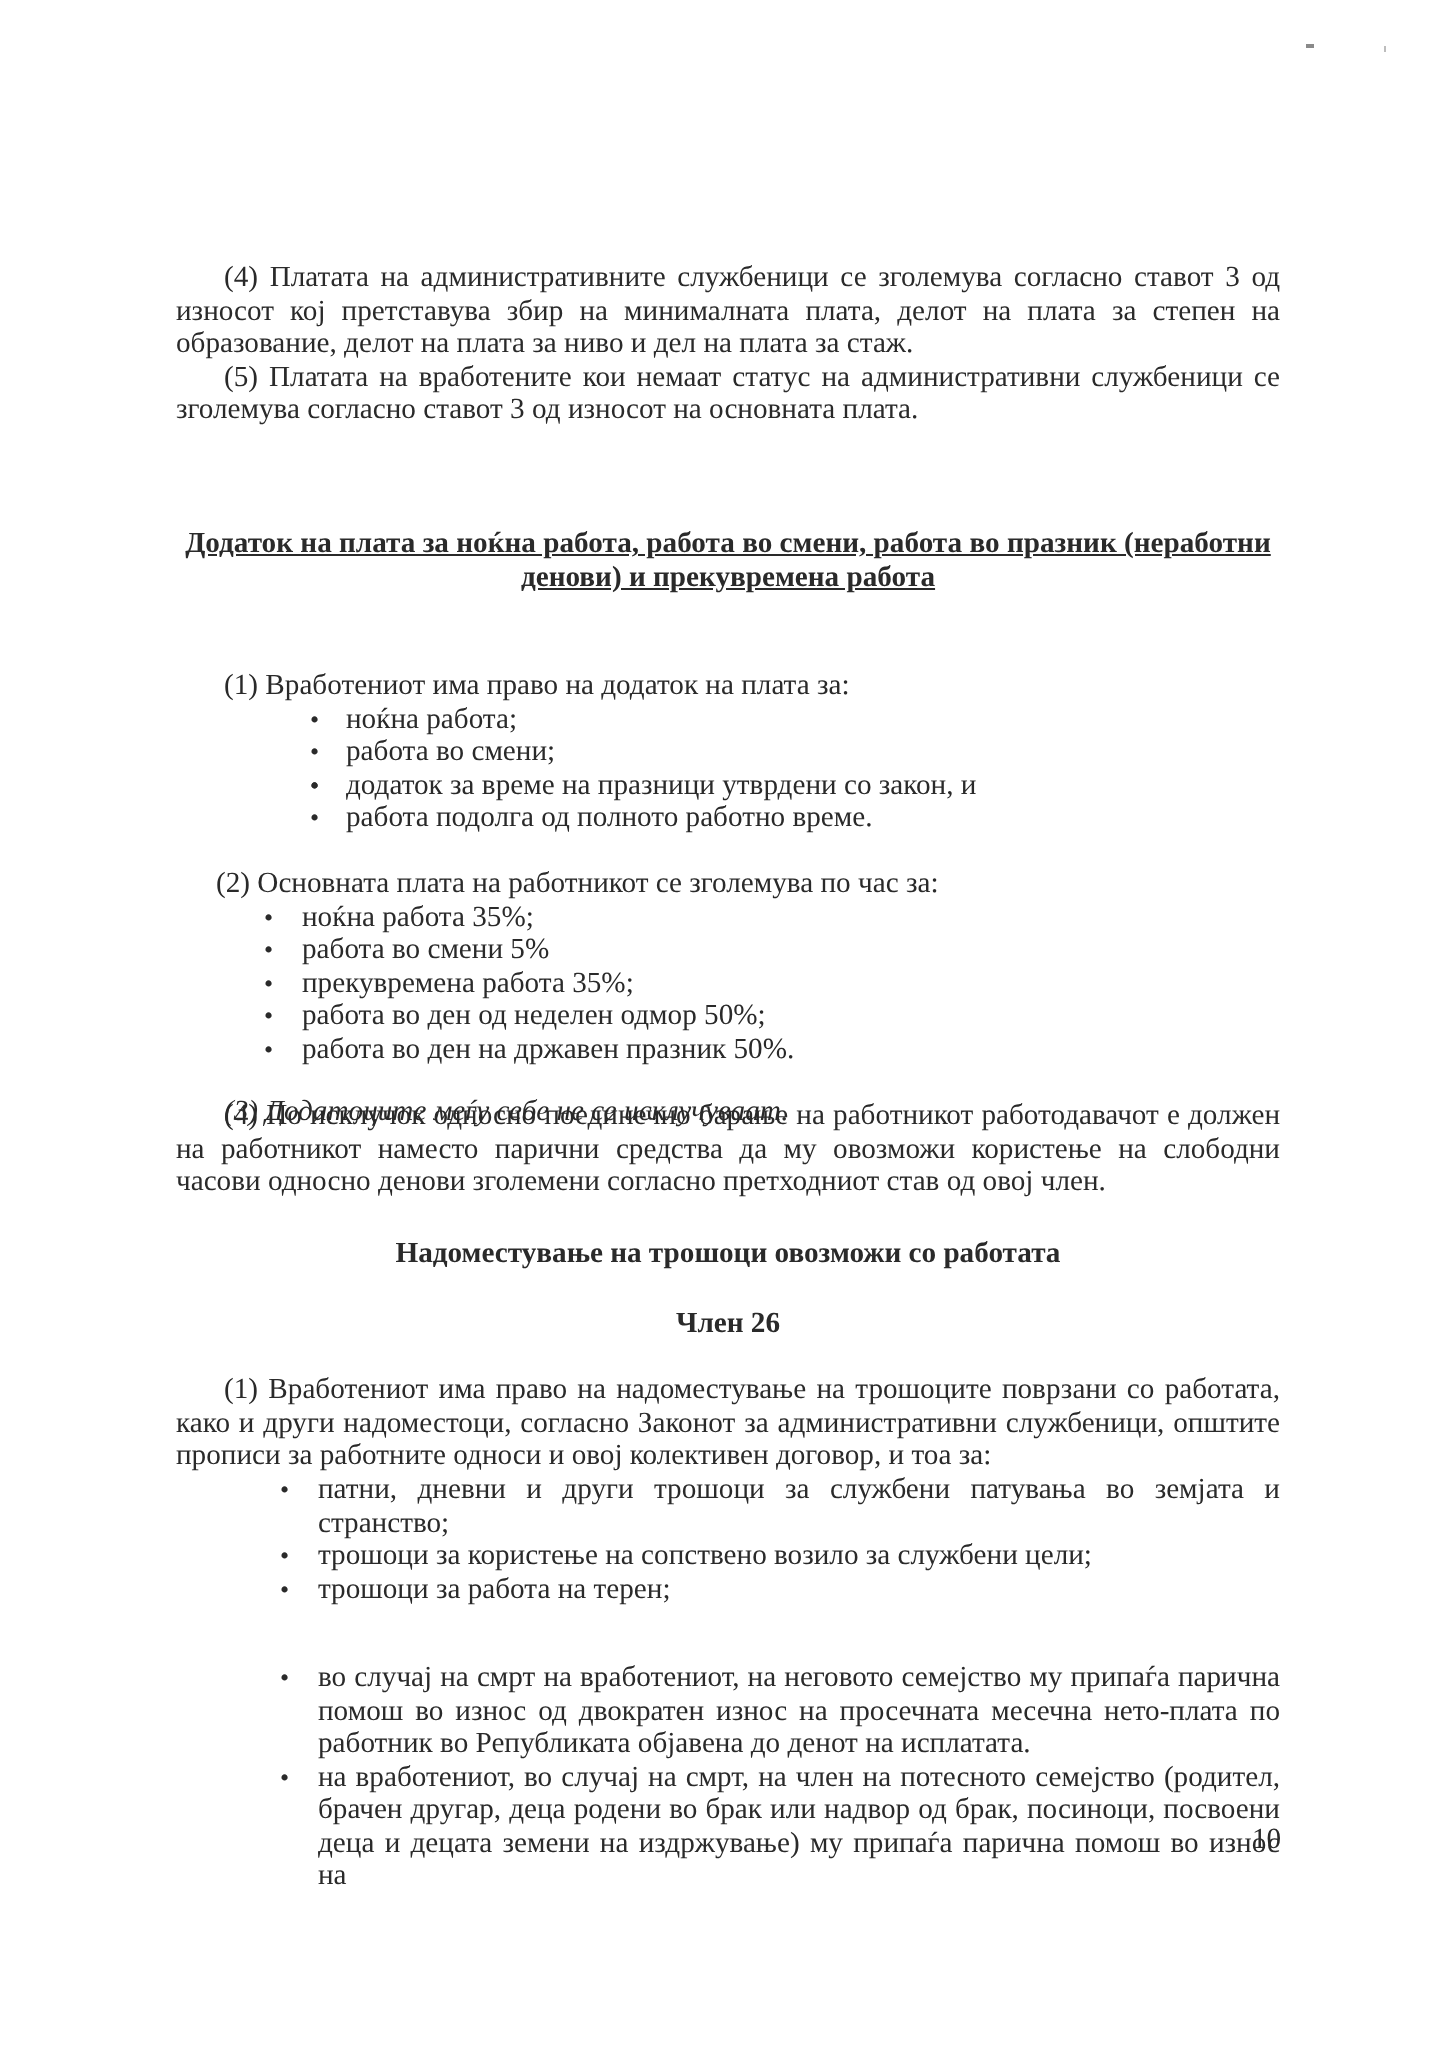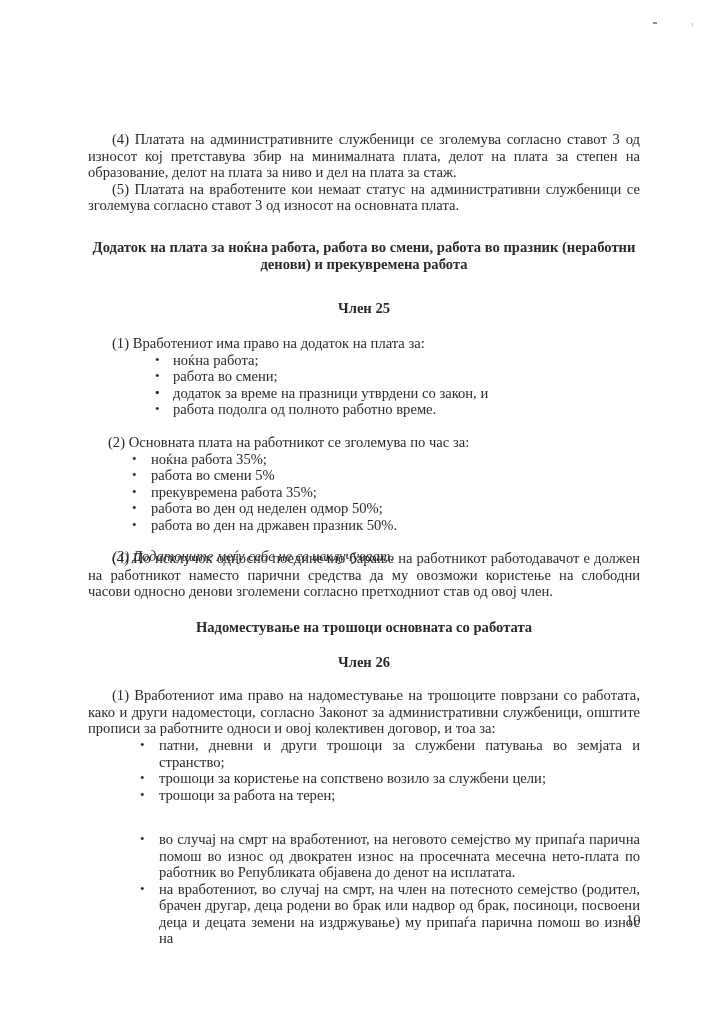--- a/index.html
+++ b/index.html
@@ -26,25 +26,24 @@
 
 <div class="page">
   <div class="scan-mark"></div>
   <div class="scan-mark2"></div>
 
   <div class="blk" style="top:131px;">
     <p class="just ind">(4) Платата на административните службеници се зголемува согласно ставот 3  од износот кој претставува збир на минималната плата, делот на плата за степен на образование, делот на плата за ниво и дел на плата за стаж.</p>
     <p class="just ind">(5) Платата на вработените кои немаат статус на административни службеници се зголемува согласно ставот 3 од износот на основната плата.</p>
   </div>
 
-  <div class="blk heading" style="top:239px; left:80px; width:568px;">
+  <div class="blk heading" style="top:264px; left:80px; width:568px;text-decoration:underline;">
     <p>Додаток на плата за ноќна работа, работа во смени, работа во празник (неработни</p>
     <p>денови) и прекувремена работа</p>
   </div>
-  <div class="blk heading" style="top:300px;">Член 25</div>
 
   <p class="blk" style="top:335px; left:112px; width:520px;">(1) Вработениот  има право на додаток на плата за:</p>
   <ul class="bl" id="list1" style="position:absolute; top:351.5px; left:173px; width:460px;">
       <li><span class="dot" style="left: -18px;">•</span><span>ноќна работа;</span></li>
       <li><span class="dot" style="left: -18px;">•</span><span>работа во смени;</span></li>
       <li><span class="dot" style="left: -18px;">•</span></li>
       <li><span class="dot" style="left: -18px;">•</span><span>додаток за време на празници утврдени со закон, и</span></li>
       <li><span class="dot" style="left: -18px;">•</span><span>работа подолга од полното работно време.</span></li>
     </ul>
 
@@ -53,21 +52,21 @@
       <li><span class="dot" style="left: -19px;">•</span><span>ноќна работа 35%;</span></li>
       <li><span class="dot" style="left: -19px;">•</span><span>работа во смени 5%</span></li>
       <li><span class="dot" style="left: -19px;">•</span><span>прекувремена работа 35%;</span></li>
       <li><span class="dot" style="left: -19px;">•</span><span>работа во ден од неделен одмор 50%;</span></li>
       <li><span class="dot" style="left: -19px;">•</span><span>работа во ден на државен празник 50%.</span></li>
     </ul>
 
   <p class="blk" style="top:548px; left:112px; width:520px;font-style:italic;">(3) Додатоците меѓу себе не се исклучуваат.</p>
   <p class="blk just ind" style="top:550px;">(4) По исклучок односно поединечно барање на работникот работодавачот е должен на работникот наместо парични средства да му овозможи користење на слободни часови односно денови зголемени согласно претходниот став од овој член.</p>
 
-  <div class="blk heading" style="top:619px;">Надоместување на трошоци основната со работата</div>
+  <div class="blk heading" style="top:619px;">Надоместување на трошоци овозможи со работата</div>
   <div class="blk heading" style="top:654px;">Член 26</div>
 
   <p class="blk just ind" style="top:687px;">(1) Вработениот има право на надоместување на трошоците поврзани со работата, како и други надоместоци, согласно Законот за административни службеници, општите прописи за работните односи и овој колективен договор, и тоа за:</p>
   <ul class="bl" id="list3" style="position:absolute; top:737px; left:159px; width:481px;">
       <li class="just">
         <span class="dot" style="left: -19px;">•</span>
         <span class="just" style="display: block;">патни, дневни и други трошоци за службени патувања во земјата и странство;</span>
       </li>
       <li class="just">
         <span class="dot" style="left: -19px;">•</span>

